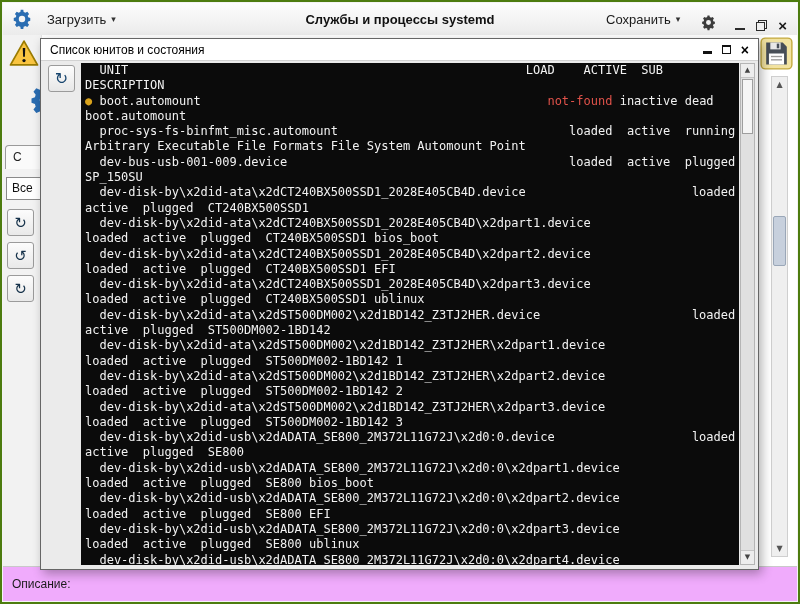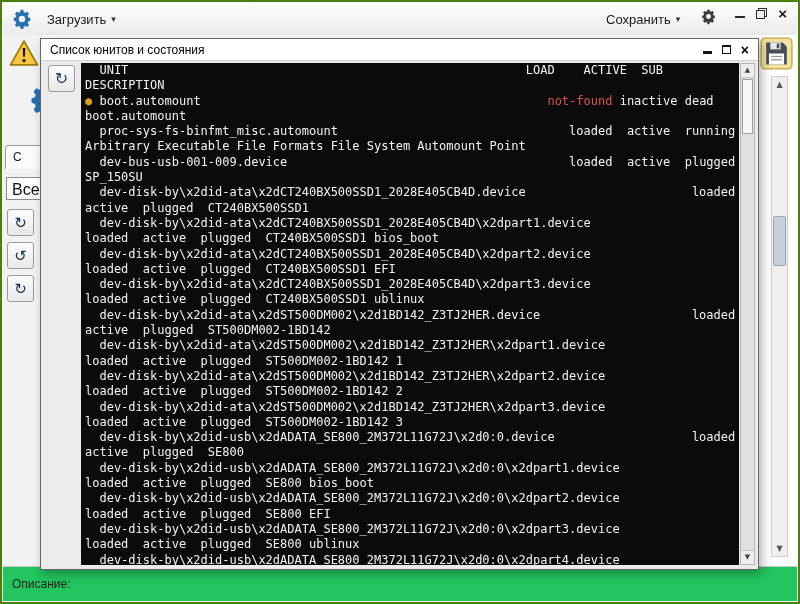--- a/index.html
+++ b/index.html
@@ -12,55 +12,55 @@
   .app{position:absolute;inset:0;border:2px solid #4d7c0f;box-sizing:border-box;background:#f4f4f4;}
 
   
   .toolbar{position:absolute;top:1px;left:1px;right:1px;height:32px;
     background:linear-gradient(#fdfdfd,#ebebeb);border-bottom:1px solid #c9c9c9;
     display:flex;align-items:center;}
   .logo{margin-left:8px;width:22px;height:22px;color:#2a6db2;flex:0 0 auto;}
   .tb-btn{display:flex;align-items:center;gap:5px;font-size:13px;color:#1a1a1a;padding:4px 8px;margin-left:6px;}
   .caret{font-size:9px;color:#333;font-family:"DejaVu Sans",sans-serif;}
   .tb-title{position:absolute;left:50%;transform:translateX(-50%);font-size:13px;font-weight:bold;color:#111;white-space:nowrap;}
-  .tb-right{margin-left:auto;display:flex;align-items:flex-start;gap:12px;padding-right:10px;}
+  .tb-right{margin-left:auto;display:flex;align-items:flex-end;gap:12px;padding-right:10px;}
   .gear-small{width:17px;height:17px;color:#3c3c3c;}
   .winctl{display:flex;align-items:center;gap:11px;margin-left:6px;}
   .ic-min{width:10px;height:10px;border-bottom:2px solid #2b2b2b;box-sizing:border-box;}
   .ic-restore{position:relative;width:11px;height:11px;}
   .ic-restore::before{content:"";position:absolute;top:0;right:0;width:7px;height:7px;border:1px solid #2b2b2b;}
   .ic-restore::after{content:"";position:absolute;bottom:0;left:0;width:7px;height:7px;border:1px solid #2b2b2b;background:#f0f0f0;}
   .ic-close{font-size:15px;font-weight:bold;color:#1a1a1a;line-height:11px;}
 
   
   .main{position:absolute;top:33px;left:1px;right:1px;bottom:35px;background:#ffffff;}
   .left-strip{position:absolute;left:0;top:0;bottom:0;width:38px;background:#f2f2f2;border-right:1px solid #e4e4e4;}
   .warn{position:absolute;left:6px;top:4px;width:30px;height:28px;}
   .bg-gear{position:absolute;left:24px;top:47px;width:36px;height:36px;color:#2a6db2;}
   .tab{position:absolute;left:2px;top:110px;width:56px;height:24px;background:#fafafa;
     border:1px solid #9a9a9a;border-bottom:none;border-radius:4px 4px 0 0;
     font-size:12px;color:#222;padding:4px 0 0 7px;box-sizing:border-box;}
   .filter{position:absolute;left:3px;top:142px;width:54px;height:23px;background:#fff;
-    border:1px solid #8a8a8a;font-size:16px;color:#111;padding:3px 0 0 5px;box-sizing:border-box;}
+    border:1px solid #8a8a8a;font-size:12px;color:#111;padding:3px 0 0 5px;box-sizing:border-box;}
   .sbtn{position:absolute;left:4px;width:27px;height:27px;
     background:linear-gradient(#fcfcfc,#e9e9e9);border:1px solid #9b9b9b;border-radius:3px;
     display:flex;align-items:center;justify-content:center;font-size:15px;color:#16324a;
     font-family:"DejaVu Sans",sans-serif;box-sizing:border-box;}
   .sbtn1{top:174px;} .sbtn2{top:207px;} .sbtn3{top:240px;}
   .floppy{position:absolute;right:4px;top:2px;width:33px;height:33px;}
   .vscroll{position:absolute;right:9px;top:41px;width:17px;bottom:10px;background:#efefef;
     border:1px solid #cfcfcf;box-sizing:border-box;}
   .vs-up,.vs-down{position:absolute;left:0;right:0;height:13px;text-align:center;font-size:8px;
     color:#555;line-height:13px;font-family:"DejaVu Sans",sans-serif;}
   .vs-up{top:1px;} .vs-down{bottom:1px;}
   .vs-thumb{position:absolute;left:1px;right:1px;top:139px;height:50px;background:#c7d0dd;
     border:1px solid #9aa7b8;border-radius:2px;box-sizing:border-box;}
 
   
-  .statusbar{position:absolute;left:1px;right:1px;bottom:1px;height:34px;background:#22c55e;
+  .statusbar{position:absolute;left:1px;right:1px;bottom:1px;height:34px;background:#f0abfc;
     border-top:1px solid #c9c9c9;display:flex;align-items:center;padding-left:9px;
     font-size:12px;color:#1c1c1c;}
   .sb-value{margin-left:18px;}
 
   
   .dialog{position:absolute;left:38px;top:36px;width:719px;height:532px;background:#ebebeb;
     border:1px solid #666;box-shadow:3px 4px 10px rgba(0,0,0,.30);box-sizing:border-box;z-index:10;}
   .dlg-title{height:21px;background:#ffffff;border-bottom:1px solid #d2d2d2;display:flex;align-items:center;}
   .dlg-title-text{font-size:12px;color:#000;padding-left:9px;}
   .dlg-ctl{margin-left:auto;display:flex;align-items:center;gap:10px;padding-right:9px;}
@@ -93,20 +93,21 @@
   <div class="toolbar">
     <div class="logo">
       <svg viewBox="0 0 24 24">
           <path fill="currentColor" fill-rule="evenodd" d="M10.6 2h2.8l.4 2.4c.6.2 1.2.4 1.7.8l2.3-1 1.9 2.3-1.5 2c.3.5.4 1.1.5 1.7l2.3.8v2.9l-2.3.8c-.1.6-.3 1.2-.5 1.7l1.5 2-1.9 2.3-2.3-1c-.5.3-1.1.6-1.7.8l-.4 2.4h-2.8l-.4-2.4a7 7 0 0 1-1.7-.8l-2.3 1-1.9-2.3 1.5-2a7 7 0 0 1-.5-1.7l-2.3-.8v-2.9l2.3-.8c.1-.6.3-1.2.5-1.7l-1.5-2 1.9-2.3 2.3 1c.5-.3 1.1-.6 1.7-.8L10.6 2zM12 8.5a3.5 3.5 0 1 0 0 7 3.5 3.5 0 0 0 0-7z"></path>
         </svg>
     </div>
     <div class="tb-btn">
       <span>Загрузить</span>
       <span class="caret">▾</span>
     </div>
+    <div class="tb-title">Службы и процессы systemd</div>
     <div class="tb-right">
       <div class="tb-btn">
         <span>Сохранить</span>
         <span class="caret">▾</span>
       </div>
       <div class="gear-small">
         <svg viewBox="0 0 24 24">
             <path fill="currentColor" fill-rule="evenodd" d="M10.6 2h2.8l.4 2.4c.6.2 1.2.4 1.7.8l2.3-1 1.9 2.3-1.5 2c.3.5.4 1.1.5 1.7l2.3.8v2.9l-2.3.8c-.1.6-.3 1.2-.5 1.7l1.5 2-1.9 2.3-2.3-1c-.5.3-1.1.6-1.7.8l-.4 2.4h-2.8l-.4-2.4a7 7 0 0 1-1.7-.8l-2.3 1-1.9-2.3 1.5-2a7 7 0 0 1-.5-1.7l-2.3-.8v-2.9l2.3-.8c.1-.6.3-1.2.5-1.7l-1.5-2 1.9-2.3 2.3 1c.5-.3 1.1-.6 1.7-.8L10.6 2zM12 8.5a3.5 3.5 0 1 0 0 7 3.5 3.5 0 0 0 0-7z"></path>
           </svg>
       </div>

